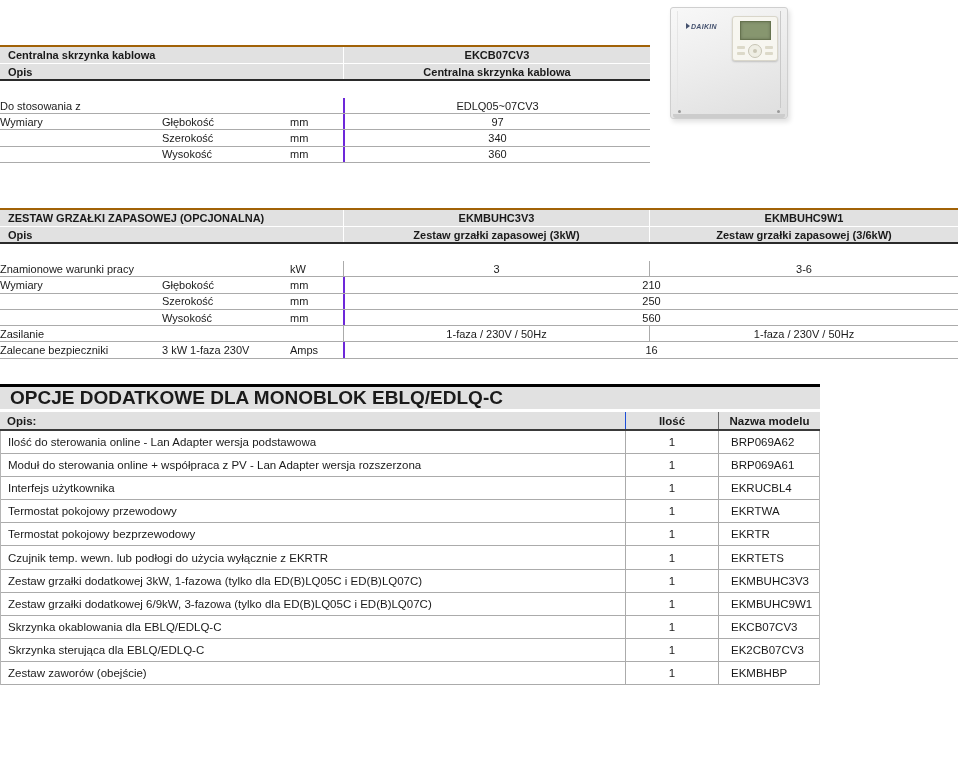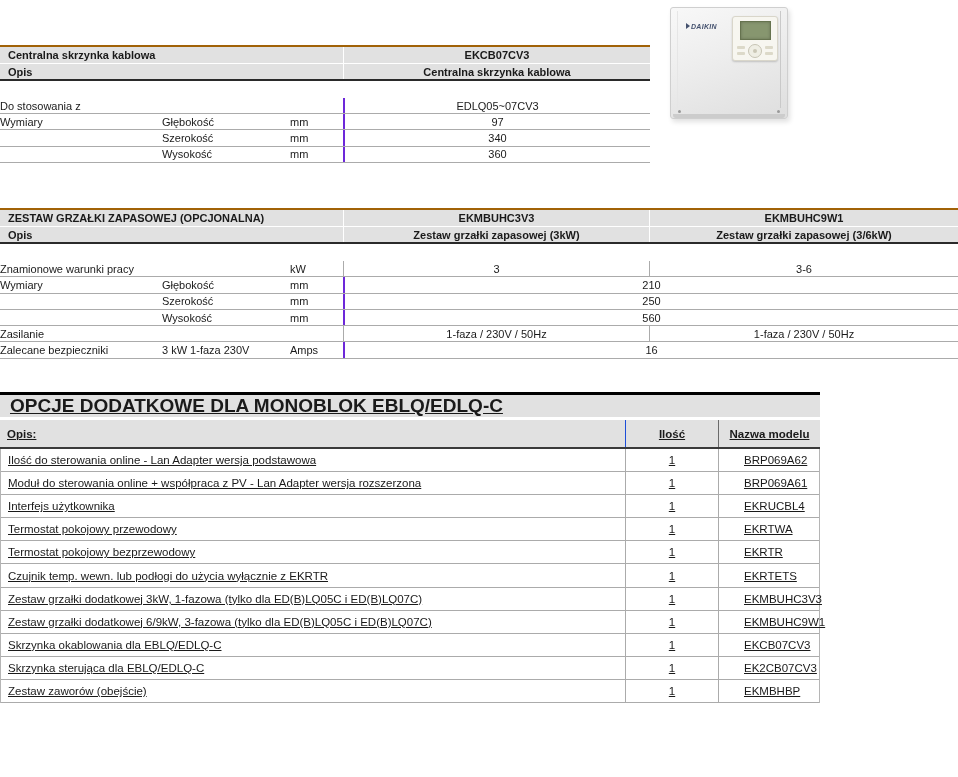--- a/index.html
+++ b/index.html
@@ -24,38 +24,38 @@
   .c-label { width: 162px; display: flex; align-items: center; }
   .c-sub   { width: 128px; display: flex; align-items: center; }
   .c-unit  { width: 53px;  display: flex; align-items: center; }
   .c-val   { flex: 1; border-left: 2px solid #6d28d9; display: flex; align-items: center; justify-content: center; }
   .c-val-a { width: 306px; border-left: 1px solid #ababab; display: flex; align-items: center; justify-content: center; }
   .c-val-b { flex: 1; border-left: 1px solid #ababab; display: flex; align-items: center; justify-content: center; }
   #table-cable-box { top: 45px; width: 650px; }
   #table-heater    { top: 208px; width: 958px; }
   #table-heater .srow { height: 16.3px; }
   
-  #table-options { position: absolute; left: 0; top: 392px; width: 820px; text-decoration: underline; }
+  #table-options { position: absolute; left: 0; top: 384px; width: 820px; }
   .opt-title {
     height: 25px; background: #e1e1e1; border-top: 3px solid #000000;
     display: flex; align-items: center; padding-left: 10px;
     font-size: 19px; font-weight: bold;
   }
   .opt-header {
-    margin-top: 3px; height: 29px; background: #e1e1e1; border-bottom: 2px solid #3a3a3a;
+    margin-top: 3px; height: 19px; background: #e1e1e1; border-bottom: 2px solid #3a3a3a;
     display: flex; align-items: stretch; font-size: 11.5px; font-weight: bold;
   }
   .oh-desc  { flex: 1; padding-left: 7px; display: flex; align-items: center; }
   .oh-qty   { width: 93px;  border-left: 1px solid #1d4ed8; display: flex; align-items: center; justify-content: center; }
   .oh-model { width: 102px; border-left: 1px solid #6a6a6a; display: flex; align-items: center; justify-content: center; }
   .opt-body { border-left: 1px solid #b5b5b5; border-right: 1px solid #b5b5b5; }
   .orow { display: flex; height: 23.1px; align-items: stretch; border-bottom: 1px solid #ababab; font-size: 11.5px; }
   .oc-desc  { flex: 1; padding-left: 7px; display: flex; align-items: center; }
   .oc-qty   { width: 93px;  border-left: 1px solid #ababab; display: flex; align-items: center; justify-content: center; }
-  .oc-model { width: 101px; border-left: 1px solid #ababab; display: flex; align-items: center; padding-left: 25px; }
+  .oc-model { width: 101px; border-left: 1px solid #ababab; display: flex; align-items: center; padding-left: 12px; }
   
   .photo {
     position: absolute; left: 670px; top: 7px; width: 118px; height: 112px;
     background: linear-gradient(160deg, #f8f8f8 0%, #ededed 45%, #dedede 100%);
     border: 1px solid #cfcfcf; border-radius: 3px;
     box-shadow: 2px 3px 5px rgba(0,0,0,0.12);
   }
   .photo-panel { position: absolute; left: 6px; right: 6px; top: 3px; bottom: 10px;
     border-left: 1px solid #e6e6e6; border-right: 1px solid #c9c9c9; }
   .daikin-logo { position: absolute; left: 15px; top: 15px; font-size: 7px; font-weight: bold;

